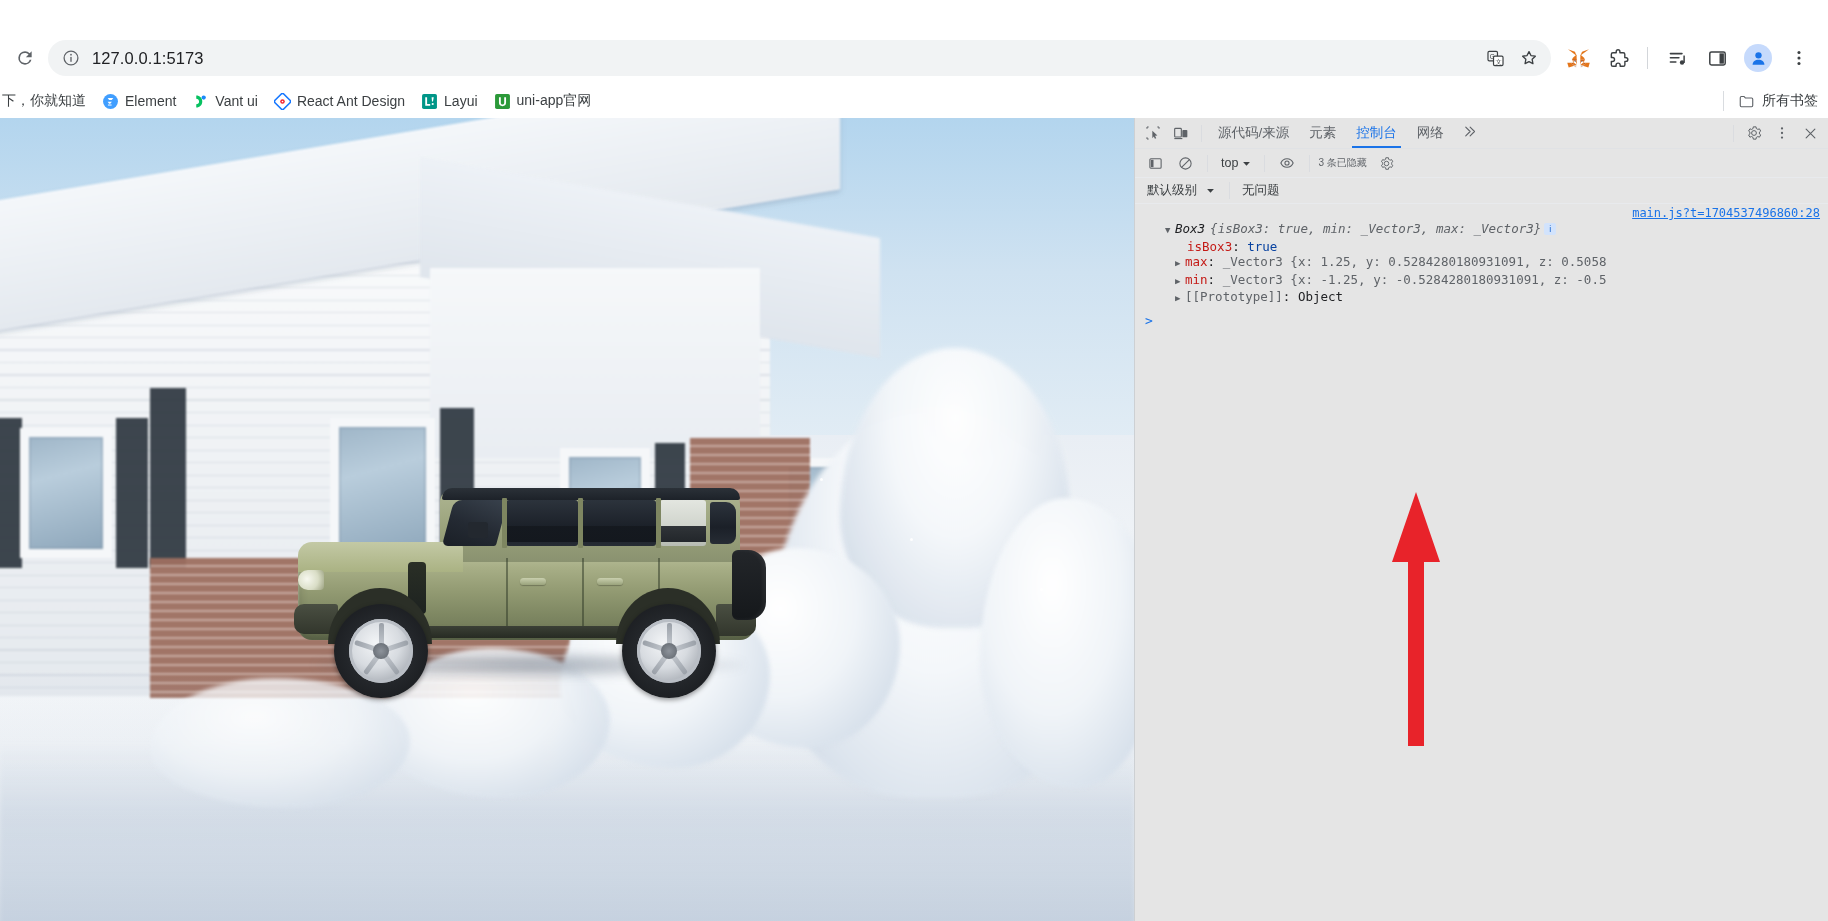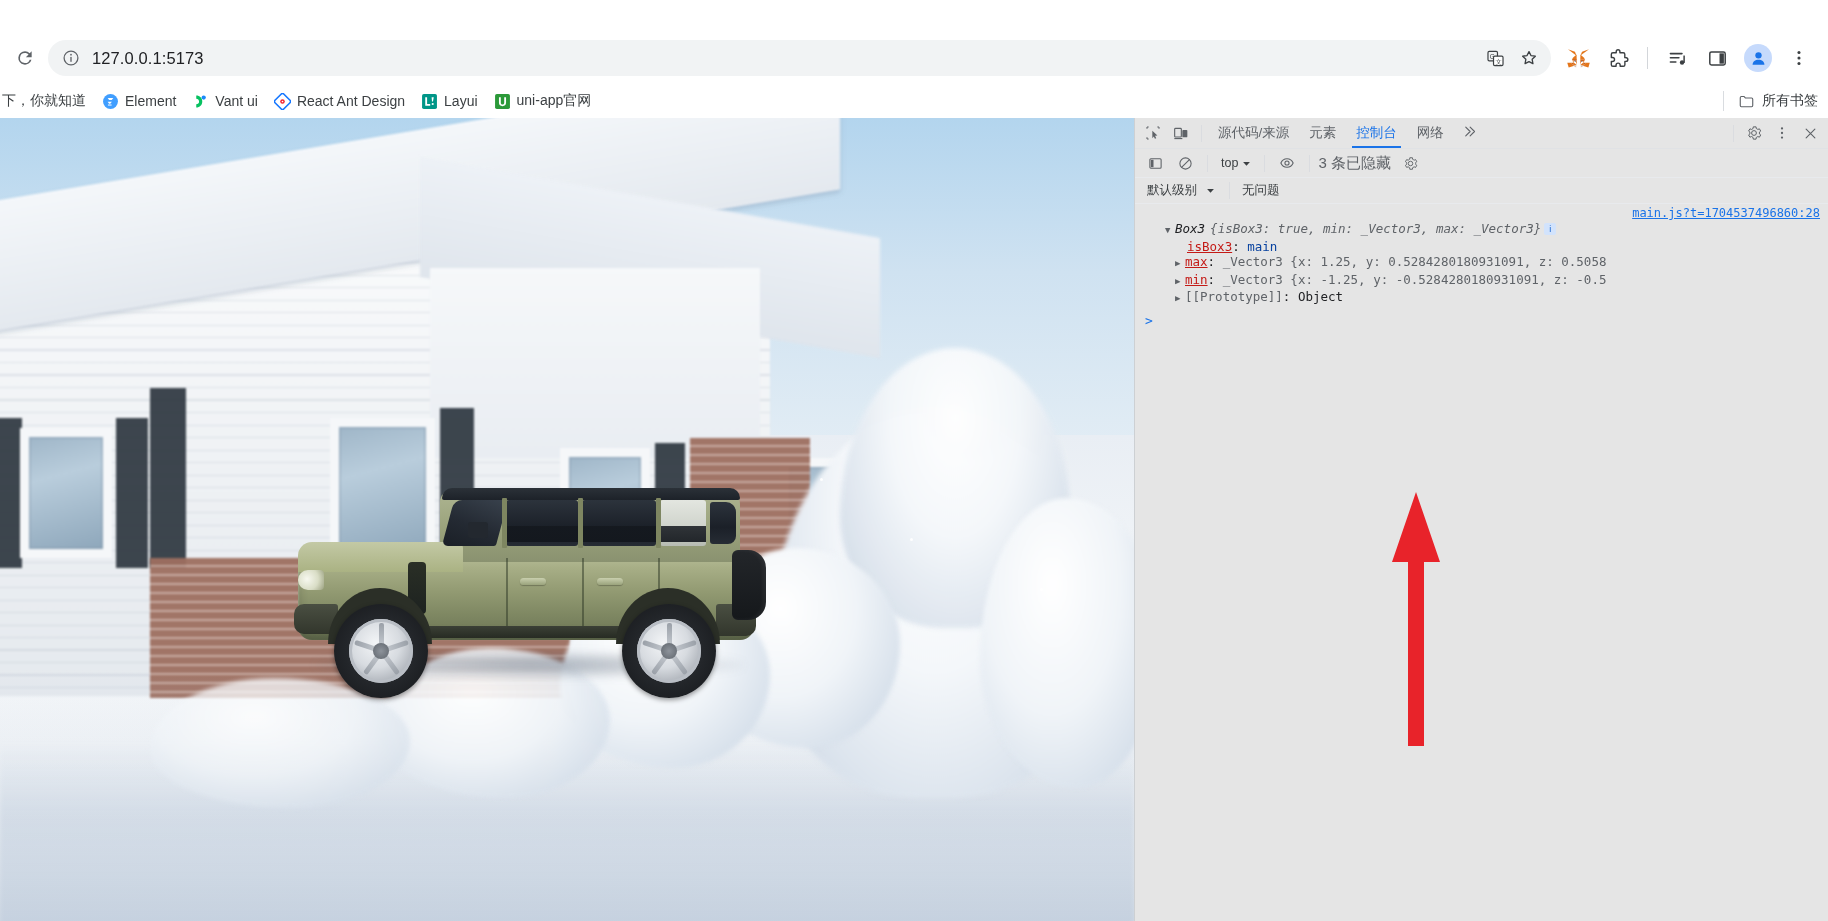--- a/index.html
+++ b/index.html
@@ -317,21 +317,21 @@
   .ctx-sel {
     display:flex; align-items:center; gap:4px; font-size:12.5px; color:#3c4043;
     padding: 2px 5px; border-radius:3px; cursor:pointer; white-space:nowrap;text-align:center;
   }
   .filter-input {
     flex:1 1 auto; height:20px; margin:0 6px; border:1px solid #bdc1c6; border-radius:4px;
     background:#fff; font-size:12.5px; color:#3c4043; padding:0 6px; min-width:40px;
     font-family: "Liberation Sans", sans-serif; outline:none;
   }
   .filter-input::placeholder { color:#9aa0a6; }
-  .hidden-count { font-size:15px; color:#5f6368; white-space:nowrap; padding-right:4px; }
+  .hidden-count { font-size:10px; color:#5f6368; white-space:nowrap; padding-right:4px; }
 
   .dt-levelbar {
     height:26px; display:flex; align-items:center; padding:0 8px; gap:0;
     border-bottom:1px solid #e8eaed; flex:0 0 auto;
   }
   .level-sel { display:flex; align-items:center; gap:9px; font-size:12.5px; color:#3c4043; cursor:pointer; padding:2px 4px; border-radius:3px;}
   .noissues { font-size:12.5px; color:#3c4043; padding-left:12px; margin-left:10px; border-left:1px solid #dadce0; }
 
   .console-body {
     flex:1 1 auto; position:relative; overflow:hidden;
@@ -339,21 +339,21 @@
   }
   .log-entry { position:relative; padding: 3px 8px 2px 8px; }
   .src-link {
     position:absolute; right:8px; top:2px; font-size:12px; color:#1a73e8;
     text-decoration: underline; cursor:pointer; font-family:"DejaVu Sans Mono", monospace;
   }
   .log-row { padding-left:22px; line-height:15.5px; white-space:nowrap; color:#202124; }
   .tri { display:inline-block; width:10px; color:#5f6368; font-size:9px; cursor:pointer; }
   .obj-name { color:#202124; font-style:italic; }
   .obj-preview { color:#5f6368; font-style:italic; }
-  .kw-prop2 { color:#c41a16;text-decoration:underline; }
+  .kw-prop2 { color:#c41a16; }
   .val-bool { color:#0842a0; }
   .plain { color:#202124; }
   .grey { color:#5f6368; }
   .info-badge {
     display:inline-block; width:12px; height:12px; line-height:12px; text-align:center;
     background:#d2e3fc; color:#1967d2; border-radius:2px; font-size:9px;
     font-family:"Liberation Sans",sans-serif; vertical-align:1px; margin-left:3px;
   }
   .prompt-row { padding: 4px 8px 4px 10px; color:#1a73e8; font-size:13px; }
 
@@ -741,21 +741,21 @@
     <div class="console-body">
 
       <div class="log-entry">
         <span class="src-link">main.js?t=1704537496860:28</span>
 
         <div class="log-row" style="padding-top:14px; padding-left:22px;">
           <span class="tri">▼</span><span class="obj-name">Box3</span><span class="obj-preview" style="margin-left:5px">{isBox3: true, min: _Vector3, max: _Vector3}</span><span class="info-badge">i</span>
         </div>
 
         <div class="log-row" style="padding-left:44px;">
-          <span class="kw-prop2">isBox3</span><span class="plain">: </span><span class="val-bool">main</span>
+          <span class="kw-prop2">isBox3</span><span class="plain">: </span><span class="val-bool">true</span>
         </div>
 
         <div class="log-row" style="padding-left:32px;">
           <span class="tri">▶</span><span class="kw-prop2">max</span><span class="plain">: </span><span class="grey">_Vector3 {x: 1.25, y: 0.5284280180931091, z: 0.5058</span>
         </div>
 
         <div class="log-row" style="padding-left:32px;">
           <span class="tri">▶</span><span class="kw-prop2">min</span><span class="plain">: </span><span class="grey">_Vector3 {x: -1.25, y: -0.5284280180931091, z: -0.5</span>
         </div>
 

